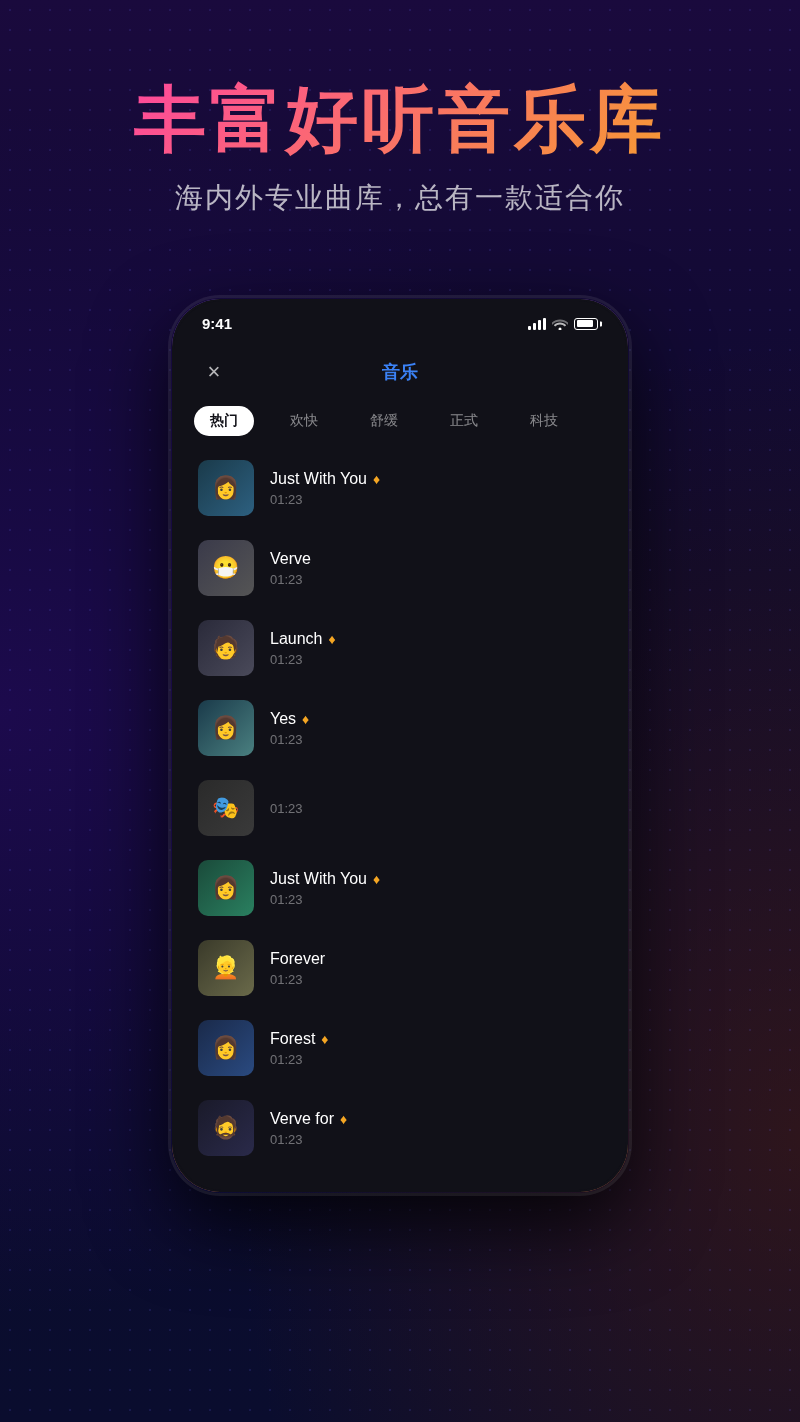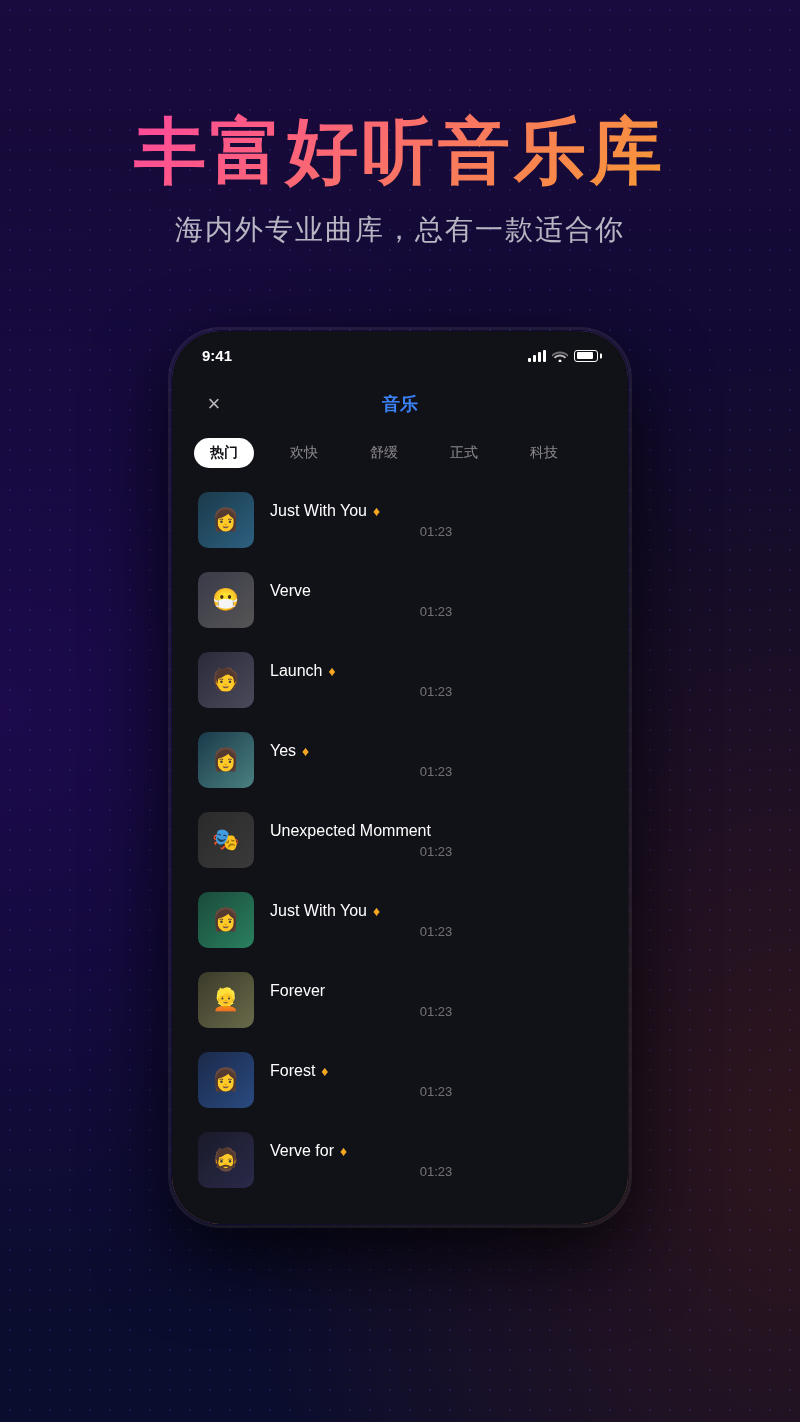--- a/index.html
+++ b/index.html
@@ -40,21 +40,20 @@
       flex-direction: column;
       align-items: center;
       width: 100%;
     }
 
     
     .header-section {
       text-align: center;
       padding: 80px 40px 40px;
       width: 100%;
-      margin-top: 32px;
     }
 
     .main-title {
       font-size: 72px;
       font-weight: 900;
       background: linear-gradient(135deg, #ff3cac, #f5a623);
       -webkit-background-clip: text;
       -webkit-text-fill-color: transparent;
       background-clip: text;
       line-height: 1.1;
@@ -78,21 +77,20 @@
     .phone-frame {
       background: #111118;
       border-radius: 50px;
       border: 2px solid transparent;
       background-clip: padding-box;
       position: relative;
       overflow: hidden;
       box-shadow: 
         0 0 0 2px rgba(255,255,255,0.08),
         0 30px 80px rgba(0,0,0,0.8);
-      text-align: center;
     }
 
     
     .phone-frame::before {
       content: '';
       position: absolute;
       inset: -2px;
       border-radius: 52px;
       background: linear-gradient(160deg, #7b4fcf, #c87941);
       z-index: -1;
@@ -413,23 +411,20 @@
                 </div>
                 <div class="music-duration">01:23</div>
               </div>
             </div>
 
             <div class="music-item">
               <div class="music-thumb thumb-5">
                 <div class="thumb-bg">🎭</div>
               </div>
               <div class="music-info">
-                <div class="music-name-row">
-                  <span class="music-name">Unexpected Momment</span>
-                </div>
                 <div class="music-duration">01:23</div>
               </div>
             </div>
 
             <div class="music-item">
               <div class="music-thumb thumb-6">
                 <div class="thumb-bg">👩</div>
               </div>
               <div class="music-info">
                 <div class="music-name-row">

